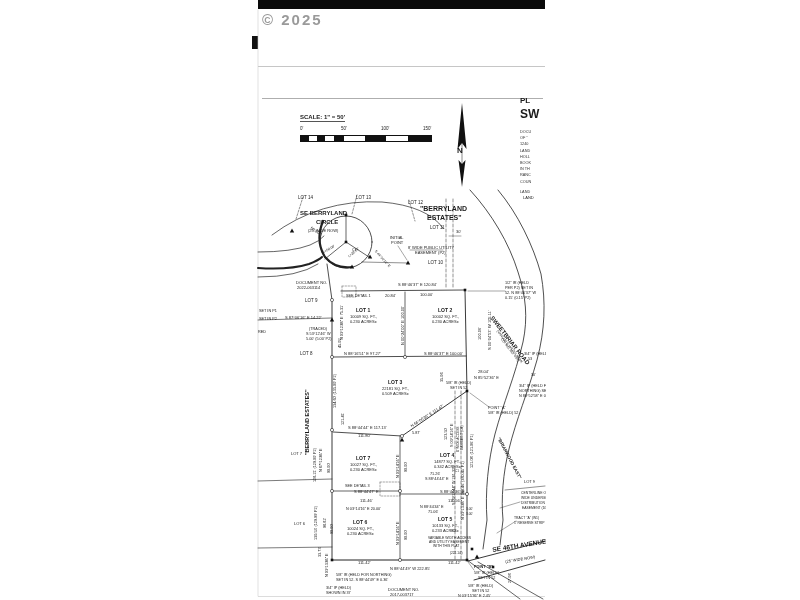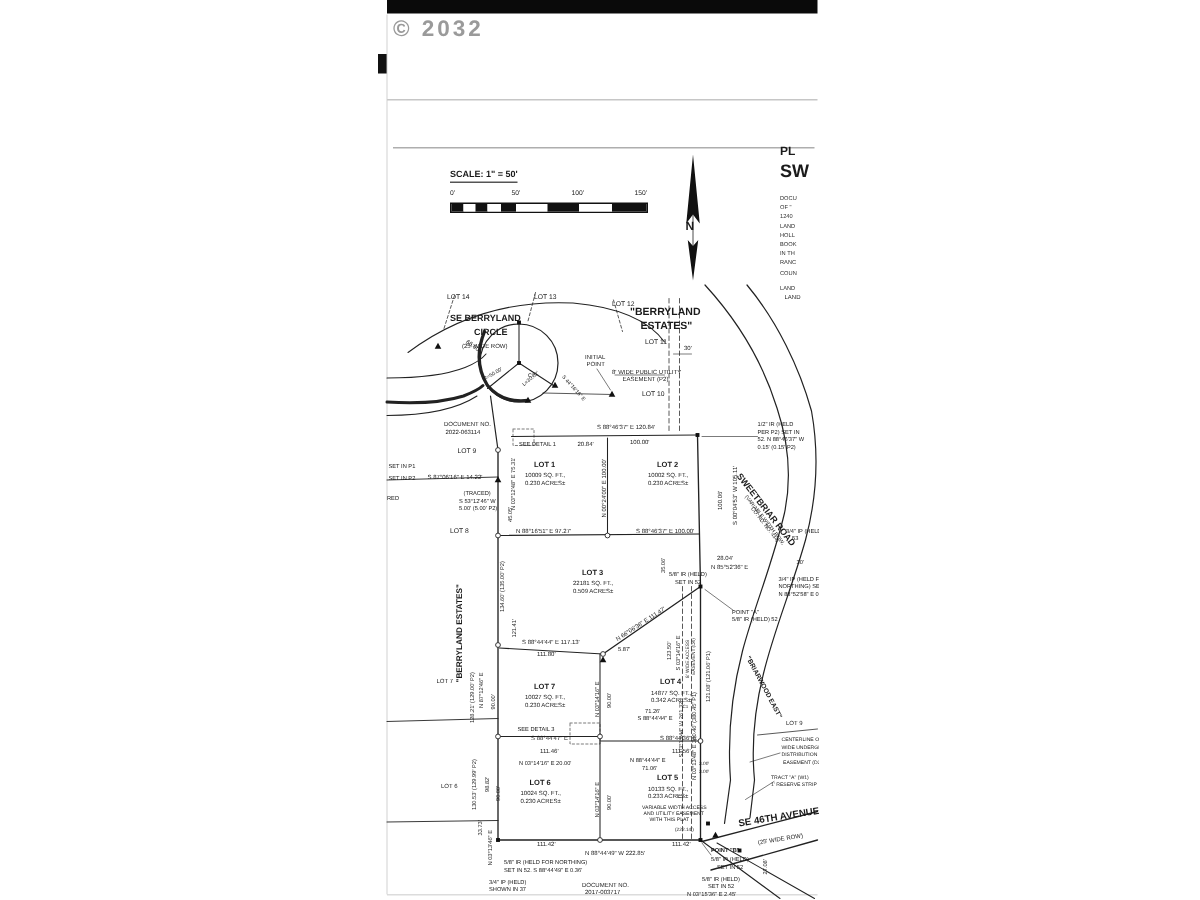--- a/index.html
+++ b/index.html
@@ -30,21 +30,21 @@
   .pl{position:absolute;white-space:nowrap;color:#1b1b1b;transform-origin:0 0;line-height:1.05;}
   svg{position:absolute;left:0;top:0;}
 </style>
 </head>
 <body>
 
 <div class="doc">
 
   <div class="topbar"></div>
   <div class="notch"></div>
-  <div class="copyright">© 2032</div>
+  <div class="copyright">© 2025</div>
   <div class="rule1"></div>
   <div class="rule2"></div>
   <div class="rule3"></div>
 
   <div class="scale-wrap">
     <span class="scale-label">SCALE: 1" = 50'</span>
     <div class="scale-ticks">
       <span style="left:0px">0'</span>
       <span style="left:41px">50'</span>
       <span style="left:81px">100'</span>

